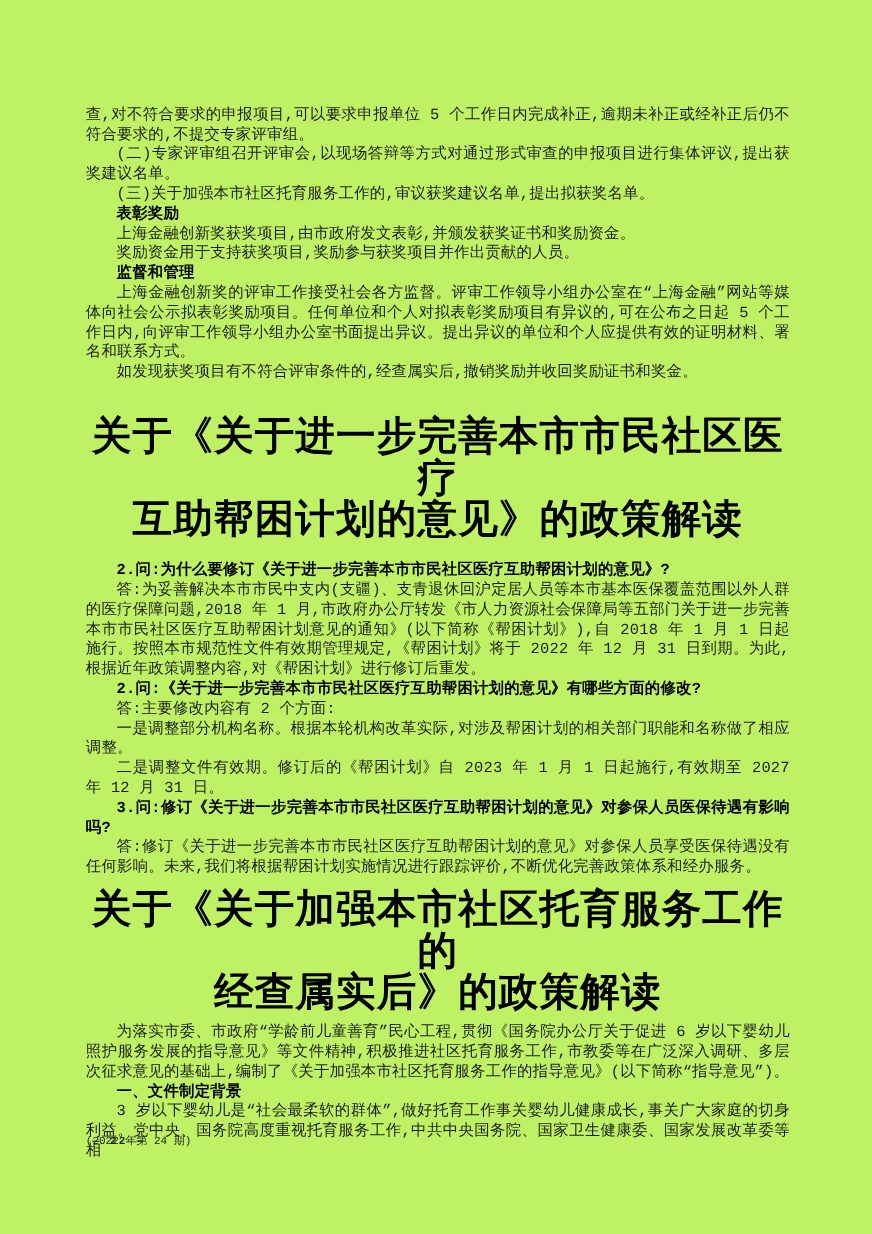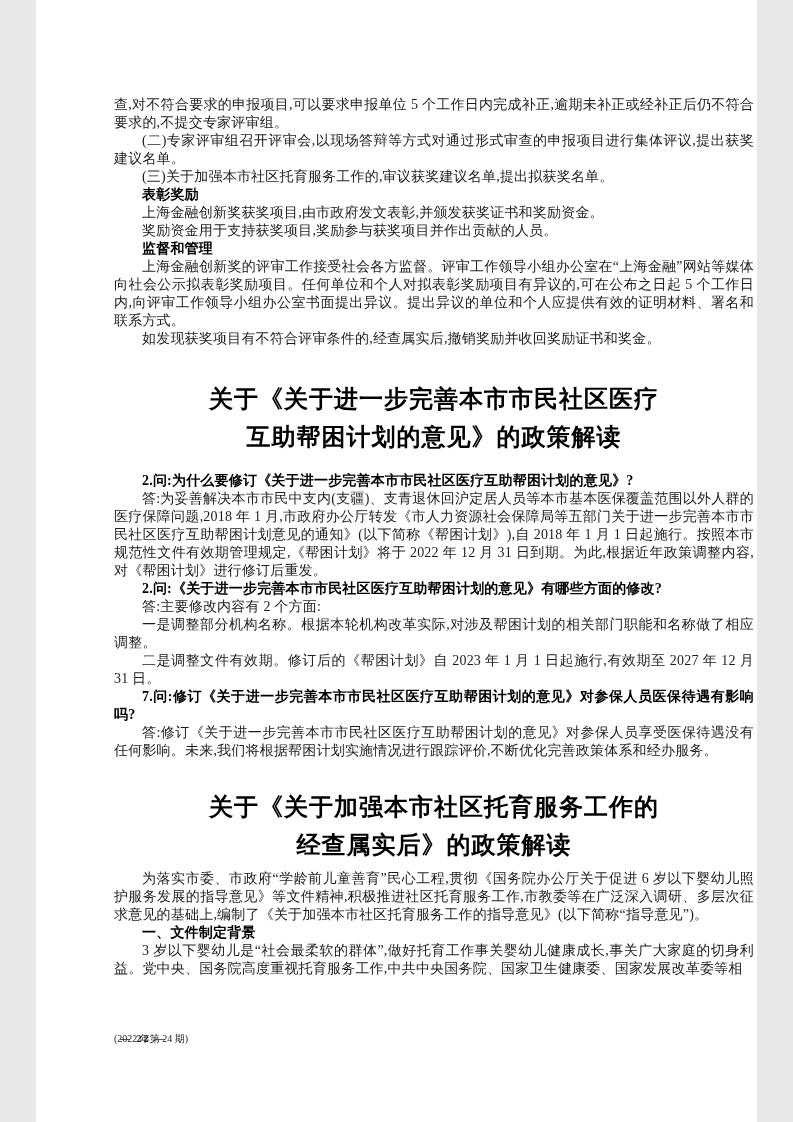--- a/index.html
+++ b/index.html
@@ -2,25 +2,25 @@
 <html lang="zh"><head>
 <meta charset="utf-8">
 <style>
   html, body {
     margin: 0;
     padding: 0;
     background: #e8e8e8;
   }
   .page {
     position: relative;
-    width: 721px;
+    width: 793px;
     height: 1122px;
     margin: 0 auto;
-    background: #ffffff;
-    font-family: Liberation Serif, serif;
+    background: #bef264;
+    font-family: Liberation Mono, monospace;
     color: #1c1c1c;
     overflow: hidden;
   }
   .content {
     position: absolute;
     left: 78px;
     top: 96px;
     width: 640px;
   }
   .body-par {
@@ -34,28 +34,28 @@
   .body-par.no-indent {
     text-indent: 0;
   }
   .bold {
     font-weight: bold;
     color: #000;
   }
   .article-title {
     margin: 32px 0 16px 0;
     text-align: center;
-    font-size: 24px;
+    font-size: 36px;
     font-weight: bold;
     line-height: 38px;
     letter-spacing: 1px;
     color: #000;
   }
   .article-title.second {
-    margin: 28px 0 6px 0;
+    margin: 12px 0 6px 0;
   }
   .article-title .title-line {
     display: block;
   }
   .footer {
     position: absolute;
     left: 78px;
     top: 1030px;
     width: 640px;
     height: 20px;
@@ -99,21 +99,21 @@
       <h1 class="article-title">
         <span class="title-line">关于《关于进一步完善本市市民社区医疗</span>
         <span class="title-line">互助帮困计划的意见》的政策解读</span>
       </h1>
       <p class="body-par bold">2.问:为什么要修订《关于进一步完善本市市民社区医疗互助帮困计划的意见》?</p>
       <p class="body-par">答:为妥善解决本市市民中支内(支疆)、支青退休回沪定居人员等本市基本医保覆盖范围以外人群的医疗保障问题,2018 年 1 月,市政府办公厅转发《市人力资源社会保障局等五部门关于进一步完善本市市民社区医疗互助帮困计划意见的通知》(以下简称《帮困计划》),自 2018 年 1 月 1 日起施行。按照本市规范性文件有效期管理规定,《帮困计划》将于 2022 年 12 月 31 日到期。为此,根据近年政策调整内容,对《帮困计划》进行修订后重发。</p>
       <p class="body-par bold">2.问:《关于进一步完善本市市民社区医疗互助帮困计划的意见》有哪些方面的修改?</p>
       <p class="body-par">答:主要修改内容有 2 个方面:</p>
       <p class="body-par">一是调整部分机构名称。根据本轮机构改革实际,对涉及帮困计划的相关部门职能和名称做了相应调整。</p>
       <p class="body-par">二是调整文件有效期。修订后的《帮困计划》自 2023 年 1 月 1 日起施行,有效期至 2027 年 12 月 31 日。</p>
-      <p class="body-par bold">7.问:修订《关于进一步完善本市市民社区医疗互助帮困计划的意见》对参保人员医保待遇有影响吗?</p>
+      <p class="body-par bold">3.问:修订《关于进一步完善本市市民社区医疗互助帮困计划的意见》对参保人员医保待遇有影响吗?</p>
       <p class="body-par">答:修订《关于进一步完善本市市民社区医疗互助帮困计划的意见》对参保人员享受医保待遇没有任何影响。未来,我们将根据帮困计划实施情况进行跟踪评价,不断优化完善政策体系和经办服务。</p>
     </section>
 
     <section>
       <h1 class="article-title second">
         <span class="title-line">关于《关于加强本市社区托育服务工作的</span>
         <span class="title-line">经查属实后》的政策解读</span>
       </h1>
       <p class="body-par">为落实市委、市政府“学龄前儿童善育”民心工程,贯彻《国务院办公厅关于促进 6 岁以下婴幼儿照护服务发展的指导意见》等文件精神,积极推进社区托育服务工作,市教委等在广泛深入调研、多层次征求意见的基础上,编制了《关于加强本市社区托育服务工作的指导意见》(以下简称“指导意见”)。</p>
       <p class="body-par bold">一、文件制定背景</p>

